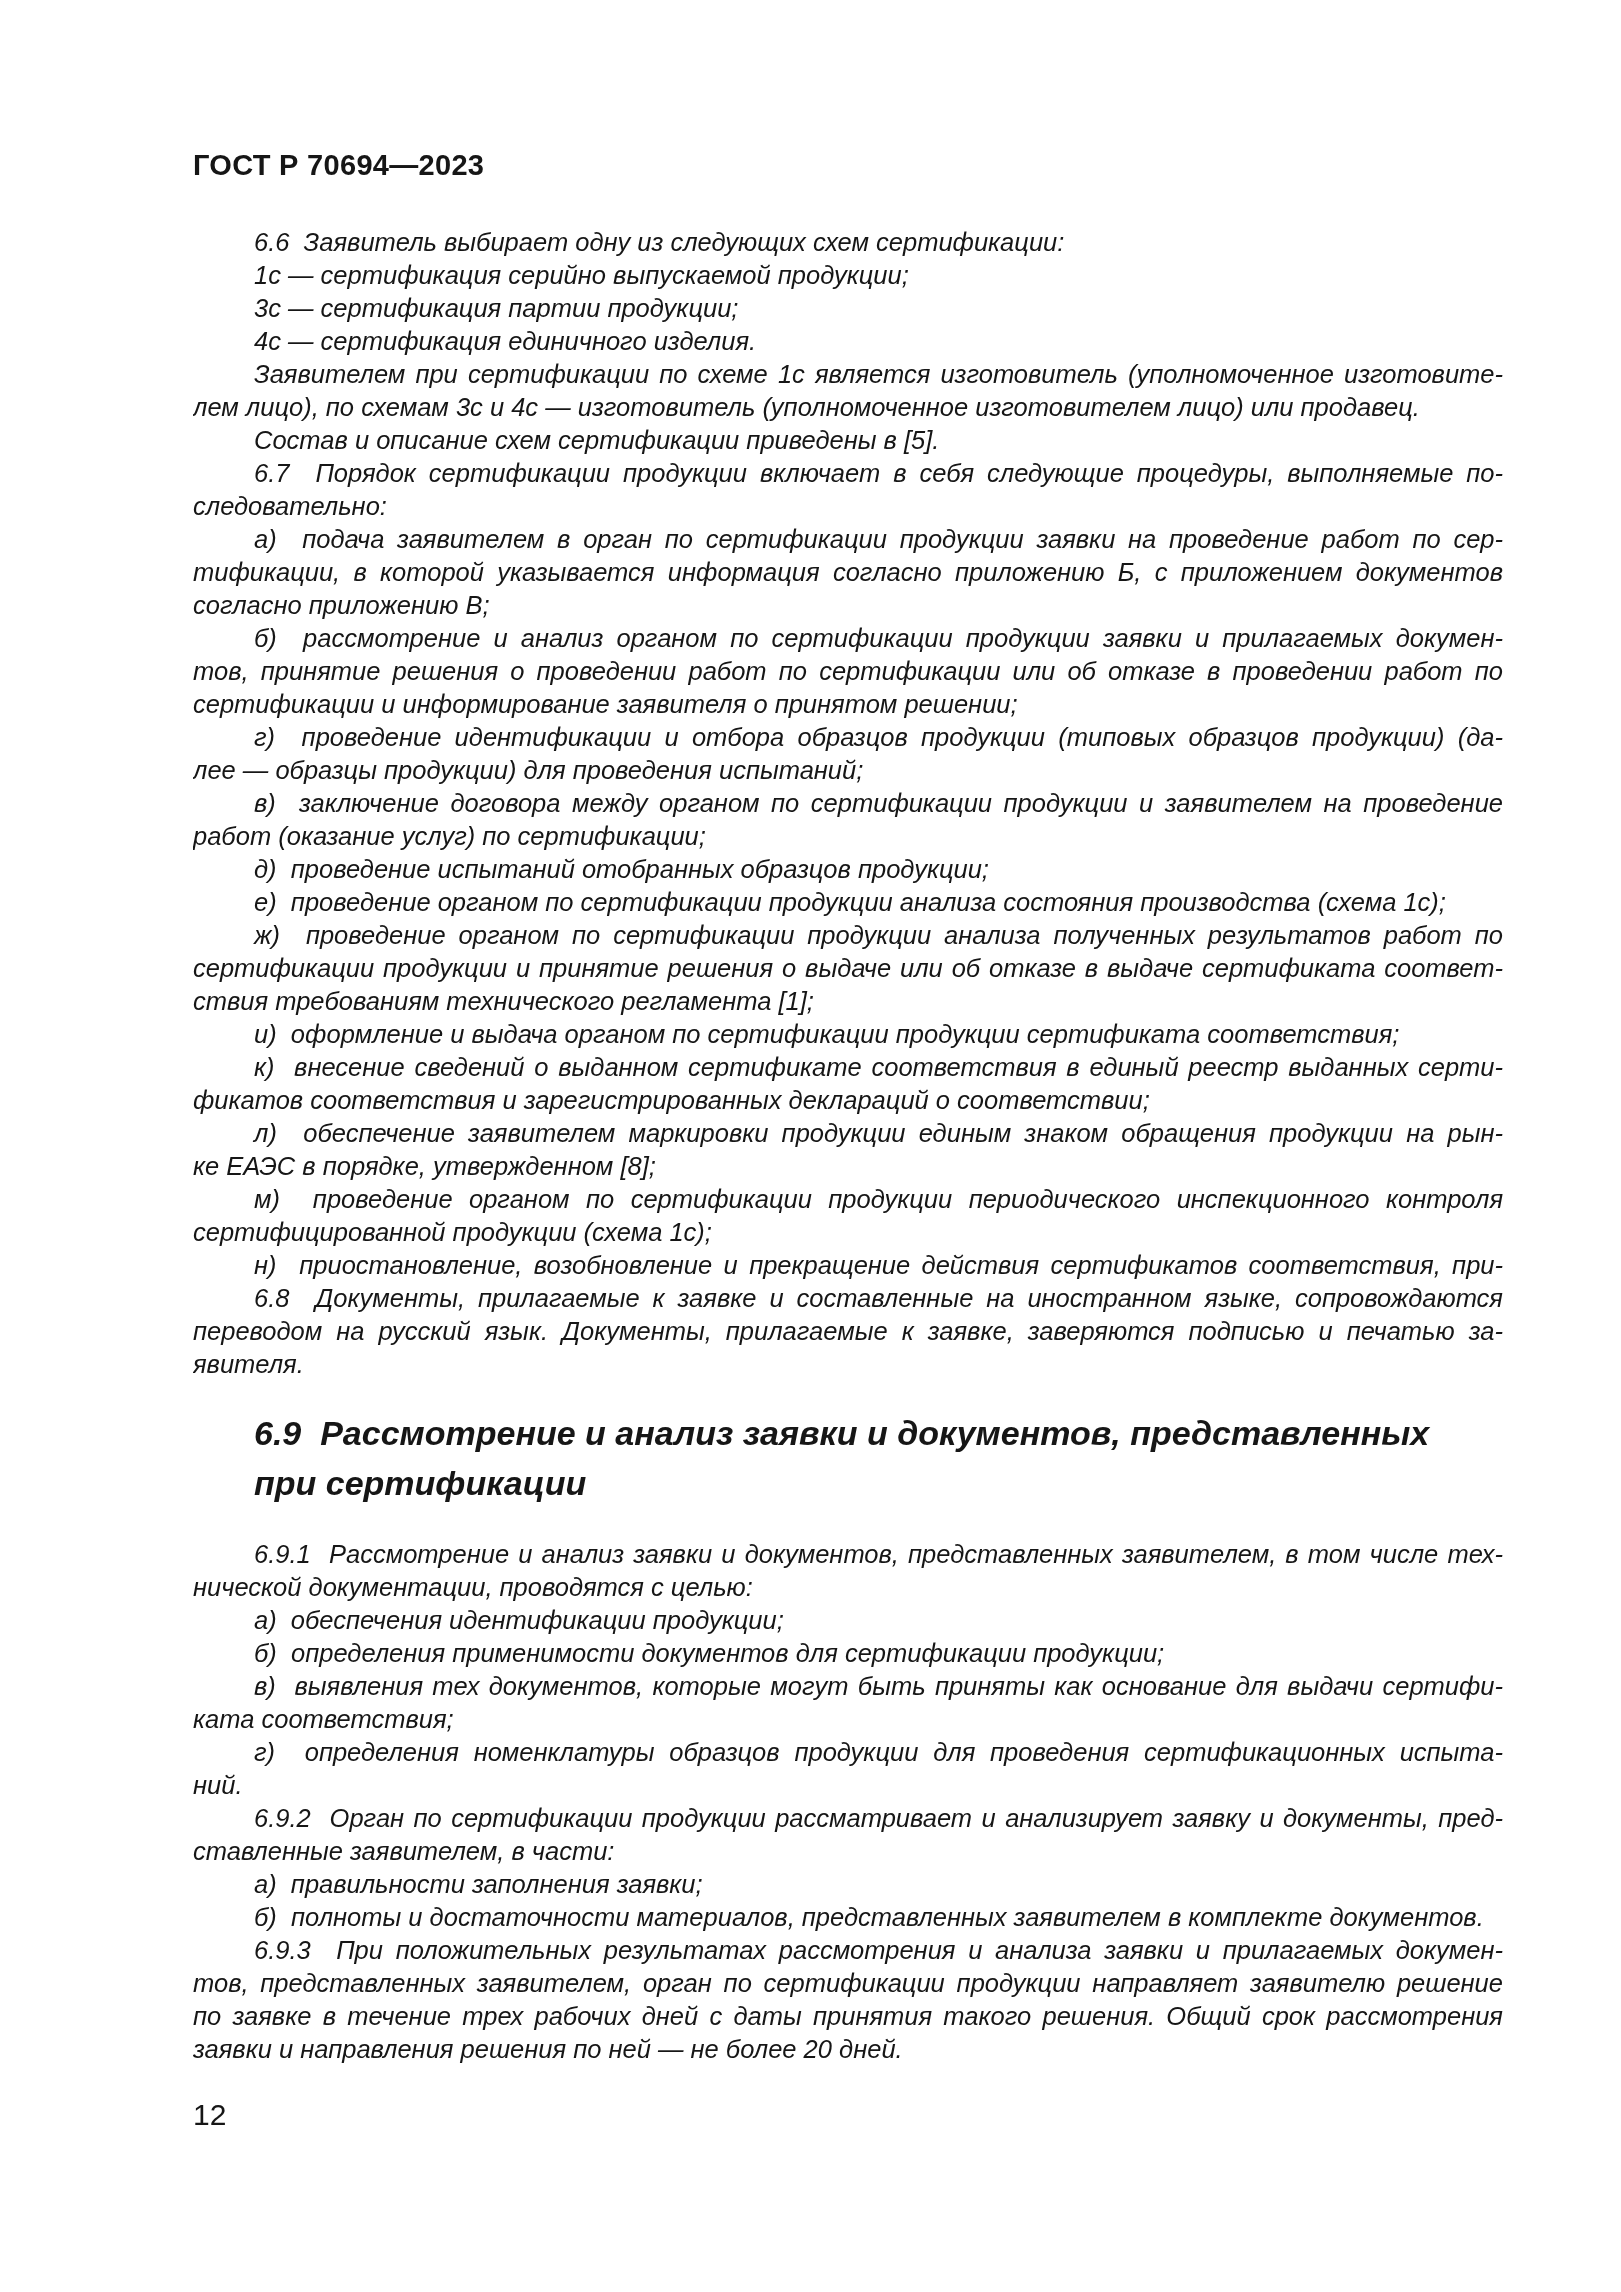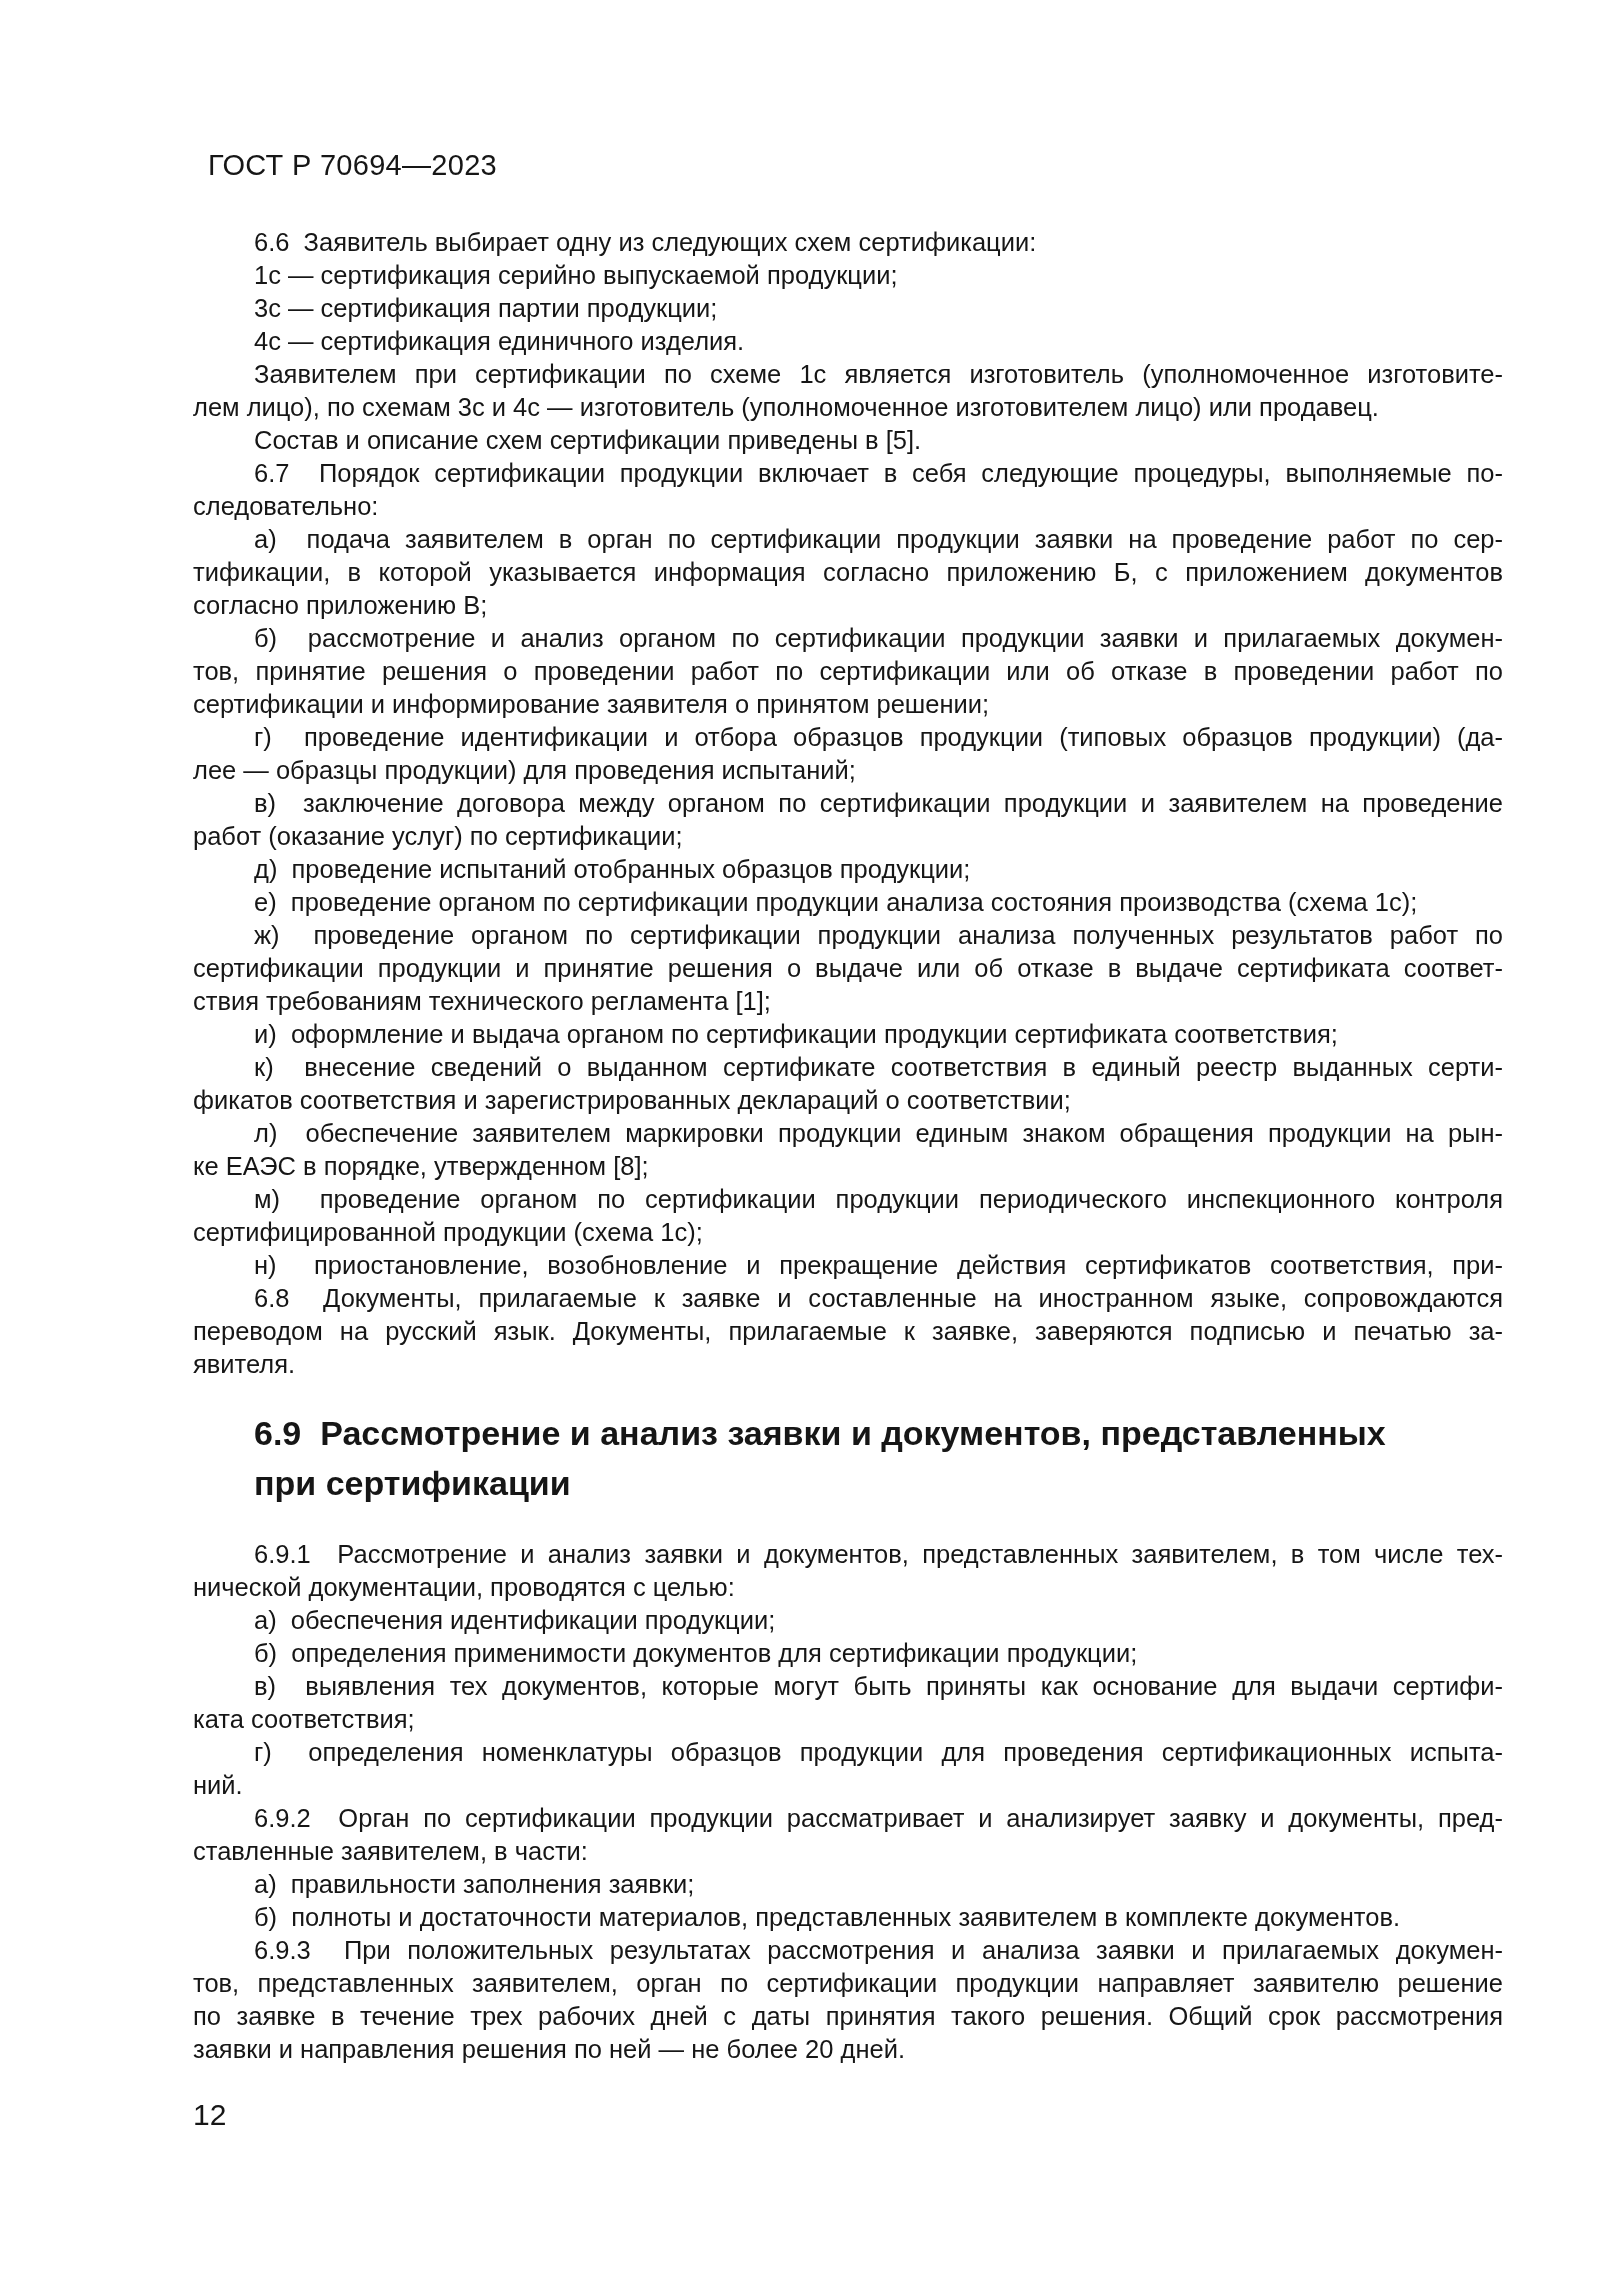--- a/index.html
+++ b/index.html
@@ -11,35 +11,36 @@
     width: 1621px;
     height: 2293px;
     position: relative;
     overflow: hidden;
     font-family: "Liberation Sans", "DejaVu Sans", sans-serif;
     color: #161616;
     -webkit-font-smoothing: antialiased;
   }
   .doc-header {
     position: absolute;
-    left: 208px;
+    left: 193px;
     top: 149px;
     font-size: 29px;
-    font-weight: normal;
+    font-weight: bold;
     letter-spacing: 0.3px;
     white-space: nowrap;
     text-align: right;
   }
   .doc-body {
     position: absolute;
     left: 193px;
     top: 226px;
     width: 1310px;
     font-size: 25.5px;
     line-height: 33px;
+    font-style: italic;
   }
   .para { margin: 0; }
   .para .line {
     height: 33px;
     overflow: hidden;
     text-align: justify;
     text-align-last: justify;
   }
   .para .line.first { padding-left: 61px; }
   .para .line.last {

